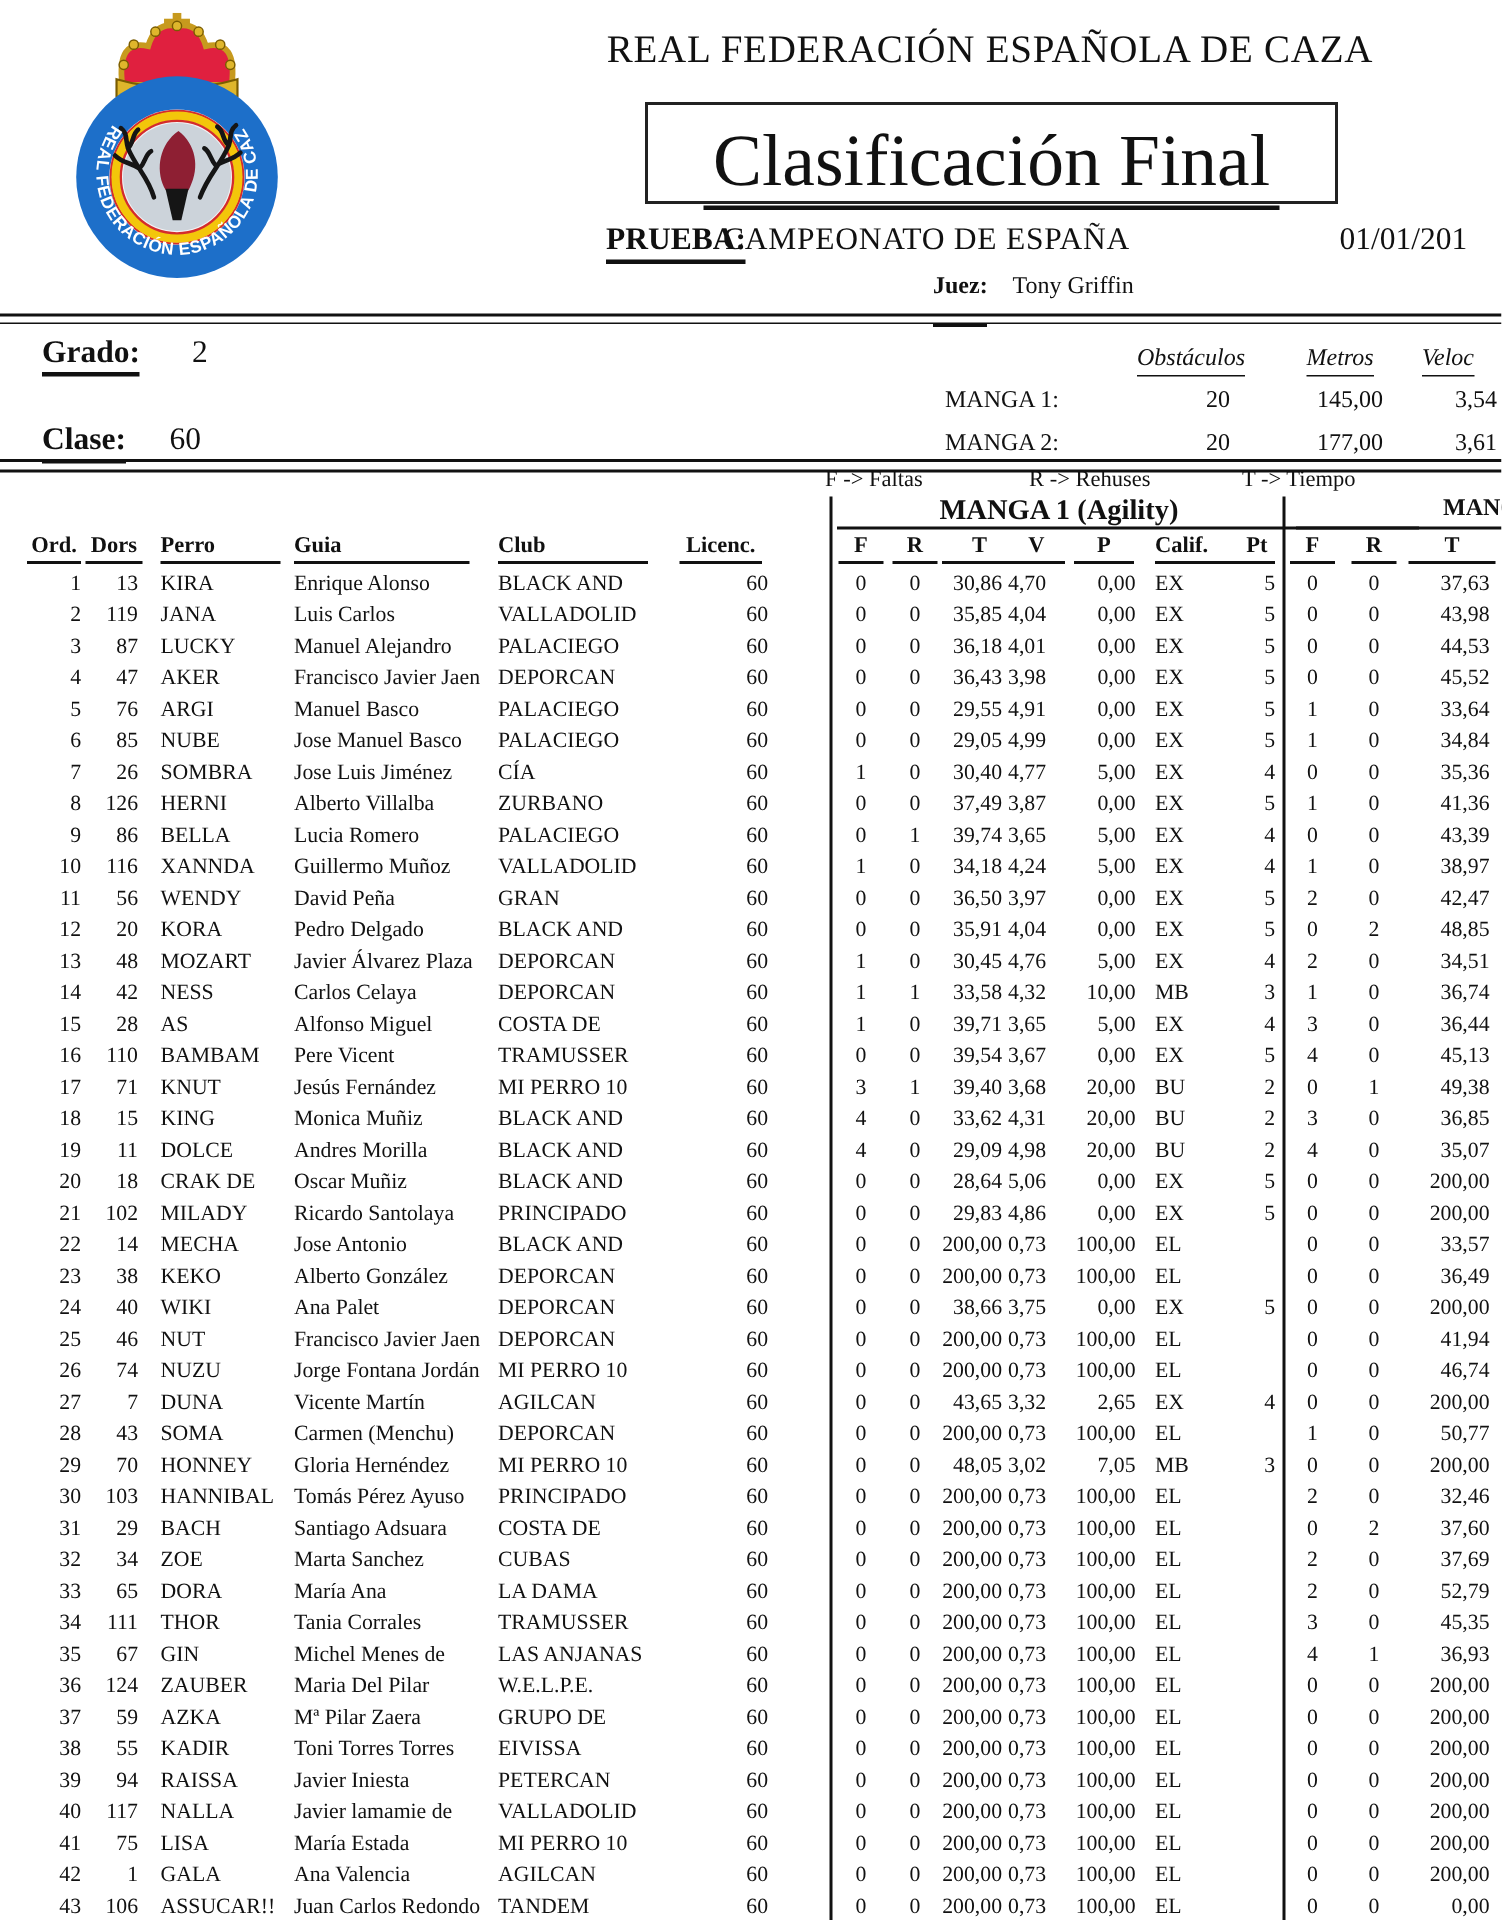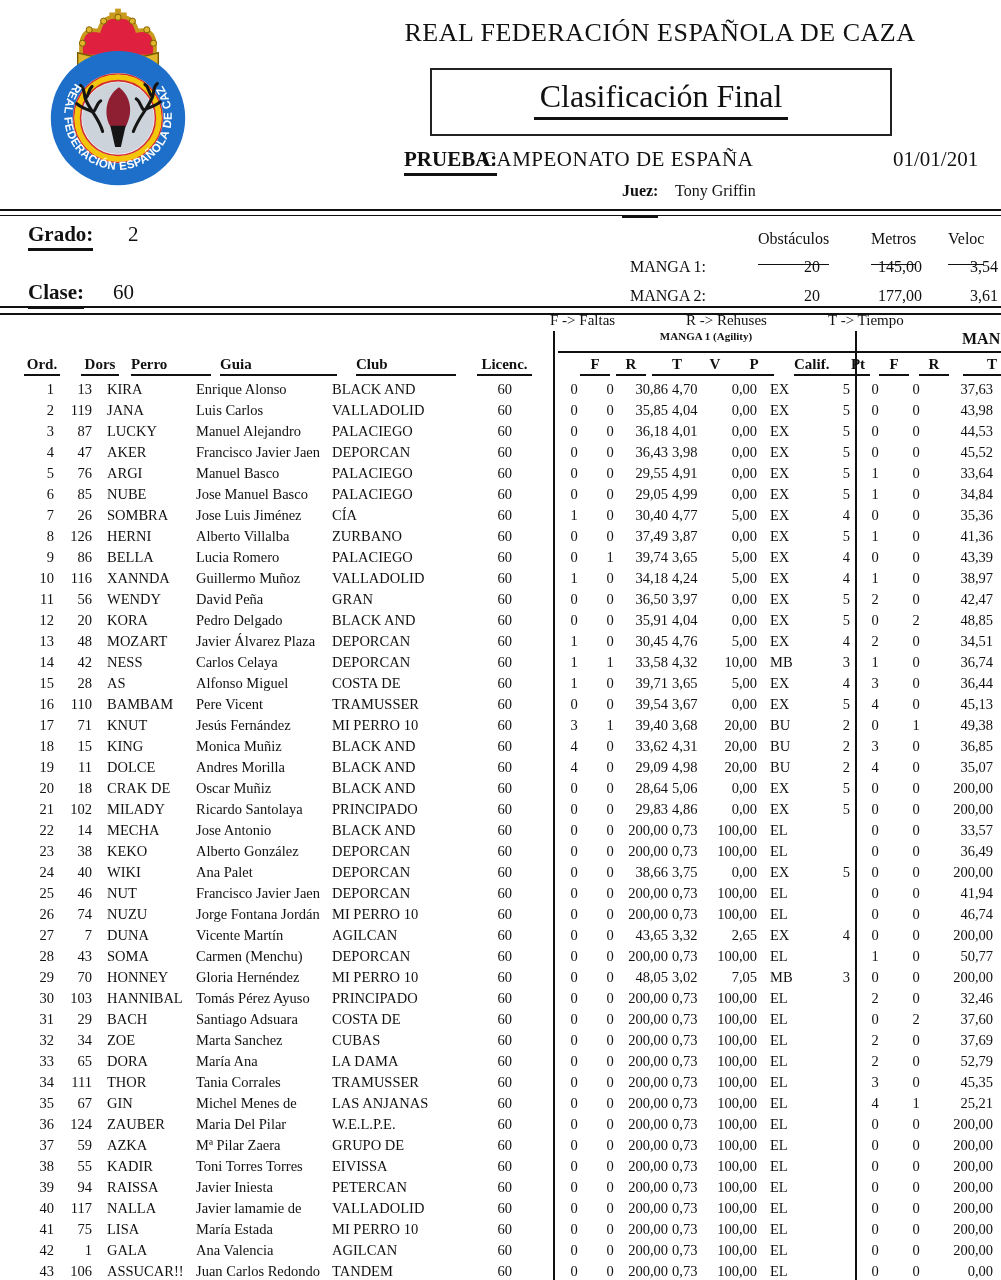--- a/index.html
+++ b/index.html
@@ -5,45 +5,45 @@
   html,body{margin:0;padding:0;}
   body{
     width:1001px;height:1280px;position:relative;overflow:hidden;
     background:#ffffff;color:#111;
     font-family:"Liberation Serif", serif;
   }
   .abs{position:absolute;}
   
   #org-title{left:310px;top:18px;width:700px;text-align:center;font-size:26px;letter-spacing:.5px;white-space:nowrap;}
   #title-box{left:430px;top:68px;width:458px;height:64px;border:2px solid #222;text-align:center;}
-  #title-text{display:inline-block;margin-top:8px;font-size:32px;border-bottom:3px solid #111;padding:0 6px 2px 6px;white-space:nowrap;}
+  #title-text{display:inline-block;margin-top:8px;font-size:49px;border-bottom:3px solid #111;padding:0 6px 2px 6px;white-space:nowrap;}
   #prueba-label{left:404px;top:147px;font-size:21px;font-weight:bold;border-bottom:3px solid #111;padding-bottom:1px;}
   #prueba-value{left:482px;top:147px;font-size:21px;letter-spacing:.5px;white-space:nowrap;}
   #date{left:893px;top:147px;font-size:21px;white-space:nowrap;}
   #juez-label{left:622px;top:182px;font-size:16px;font-weight:bold;border-bottom:2px solid #111;padding-bottom:16px;}
   #juez-value{left:675px;top:182px;font-size:16px;white-space:nowrap;}
   #rule1{left:0;top:209px;width:1001px;height:4px;border-top:2px solid #111;border-bottom:1px solid #111;}
   
   .big-label{font-size:21px;font-weight:bold;}
   .big-label span{border-bottom:3px solid #111;padding-bottom:2px;text-align:center;}
   #grado-label{left:28px;top:222px;}
   #grado-value{left:128px;top:222px;font-size:21px;}
   #clase-label{left:28px;top:280px;}
   #clase-value{left:113px;top:280px;font-size:21px;}
-  .mcol-h{top:230px;font-size:16px;border-bottom:1.5px solid #111;padding-bottom:16px;white-space:nowrap;}
+  .mcol-h{top:230px;font-size:16px;border-bottom:1.5px solid #111;padding-bottom:2px;white-space:nowrap;font-style:italic;}
   #obst-h{left:758px;} #metros-h{left:871px;} #veloc-h{left:948px;}
   .mlabel{left:630px;font-size:16px;white-space:nowrap;}
   .mval{font-size:16px;text-align:right;white-space:nowrap;}
   .mrow0{top:258px;} .mrow1{top:287px;}
   .mv-obst{left:750px;width:70px;} .mv-met{left:842px;width:80px;} .mv-vel{left:938px;width:60px;}
   #rule2{left:0;top:306px;width:1001px;height:5px;border-top:2px solid #111;border-bottom:2px solid #111;}
   
   .legend{top:312px;font-size:15px;white-space:nowrap;}
   #leg-f{left:550px;} #leg-r{left:686px;} #leg-t{left:828px;}
-  #m1-title{left:556px;top:330px;width:300px;text-align:center;font-size:11px;font-weight:bold;white-space:nowrap;}
+  #m1-title{left:556px;top:330px;width:300px;text-align:center;font-size:19px;font-weight:bold;white-space:nowrap;}
   #m2-title{left:962px;top:330px;font-size:16px;font-weight:bold;white-space:nowrap;}
   #m1line{left:558px;top:351px;width:388px;height:2px;background:#111;}
   #m2line{left:864px;top:351px;width:137px;height:2px;background:#111;}
   .vbar{top:331px;height:949px;width:2px;background:#111;}
   #vbar1{left:553px;} #vbar2{left:855px;}
   
   #thead,#tbody{position:absolute;left:0;width:1001px;display:grid;
     grid-template-columns:57px 40px 93px 140px 123px 103px 36px 36px 44px 38px 52px 60px 33px 40px 42px 64px;}
   #thead{top:354px;font-weight:bold;font-size:15px;}
   #tbody{top:379px;grid-auto-rows:21px;font-size:14.5px;}
@@ -57,21 +57,21 @@
   .c6,.c7,.c13,.c14{text-align:center;}
   .c8{text-align:right;padding-right:4px;}
   .c9{text-align:left;padding-right:5px;}
   .c10{text-align:right;padding-right:5px;}
   .c11{text-align:left;padding-left:8px;}
   .c12{text-align:right;padding-right:5px;}
   .c15{text-align:right;padding-right:8px;}
   #thead .c5{padding-right:50px;}
   #thead .c8,#thead .c9,#thead .c10{text-align:center;padding:0;}
   #thead .c15{text-align:left;padding:0 0 0 2px;}
-  .hu{display:inline-block;border-bottom:2px solid #111;padding-bottom:1px;text-align:center;line-height:17px;margin-left:24px;}
+  .hu{display:inline-block;border-bottom:2px solid #111;padding-bottom:1px;text-align:center;line-height:17px;}
   .hu0{min-width:36px;} .hu1{min-width:38px;}
   .hu2{min-width:80px;text-align:left;} .hu3{min-width:117px;text-align:left;}
   .hu4{min-width:100px;text-align:left;} .hu5{min-width:55px;}
   .hu6,.hu7,.hu13,.hu14{min-width:30px;}
   .hu8{min-width:50px;} .hu9{min-width:38px;} .hu10{min-width:40px;}
   .hu11{min-width:56px;text-align:left;} .hu12{min-width:24px;} .hu15{min-width:58px;}
 </style>
 </head>
 <body>
 
@@ -733,21 +733,21 @@
     <div class="cell c5">60</div>
     <div class="cell c6">0</div>
     <div class="cell c7">0</div>
     <div class="cell c8">200,00</div>
     <div class="cell c9">0,73</div>
     <div class="cell c10">100,00</div>
     <div class="cell c11">EL</div>
     <div class="cell c12"></div>
     <div class="cell c13">4</div>
     <div class="cell c14">1</div>
-    <div class="cell c15">25,21</div>
+    <div class="cell c15">36,93</div>
     <div class="cell c0">36</div>
     <div class="cell c1">124</div>
     <div class="cell c2">ZAUBER</div>
     <div class="cell c3">Maria Del Pilar</div>
     <div class="cell c4">W.E.L.P.E.</div>
     <div class="cell c5">60</div>
     <div class="cell c6">0</div>
     <div class="cell c7">0</div>
     <div class="cell c8">200,00</div>
     <div class="cell c9">0,73</div>

